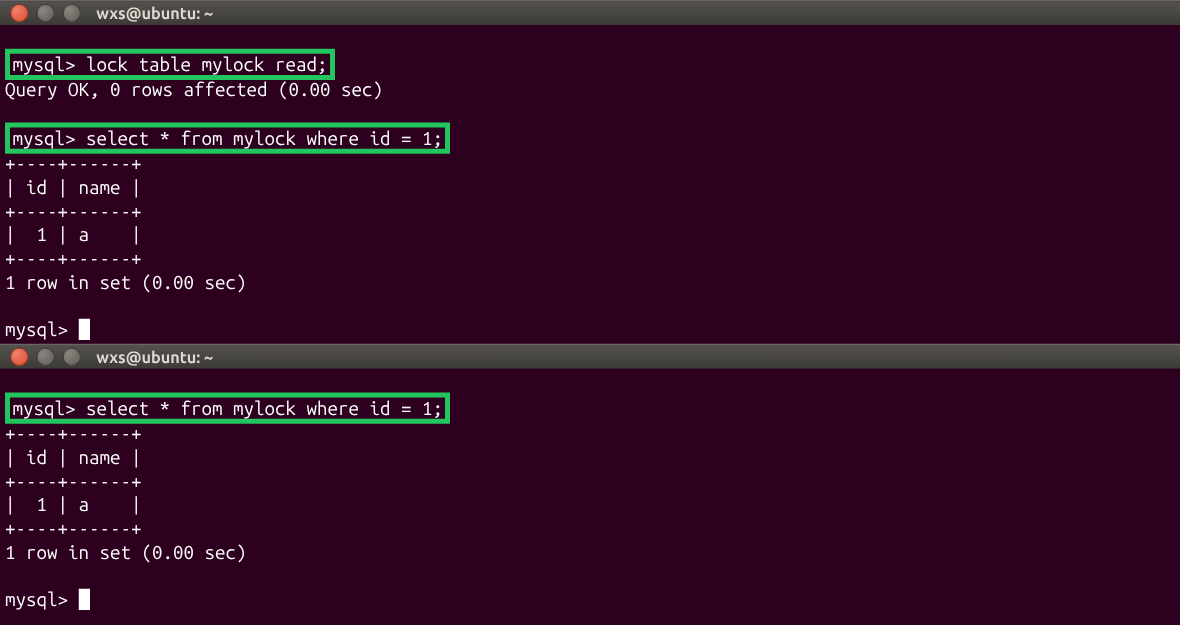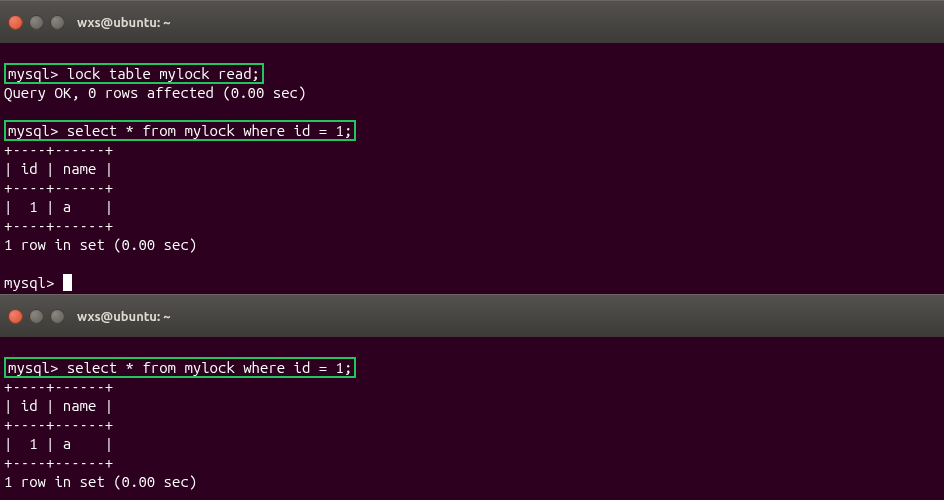--- a/index.html
+++ b/index.html
@@ -9,21 +9,21 @@
   font-size: 15px;
   width: 944px;
   height: 500px;
   overflow: hidden;
   color: #ffffff;
 }
 .window {
   width: 944px;
 }
 .titlebar {
-  height: 43px;
+  height: 20px;
   background: linear-gradient(to bottom, #54514e, #3c3b37);
   display: flex;
   align-items: center;
   padding: 0 8px;
   gap: 6px;
   border-top: 1px solid #6a6663;
 }
 .tb-btn {
   width: 15px;
   height: 15px;
@@ -44,21 +44,21 @@
 .terminal {
   background: #2c001e;
   color: #ffffff;
   padding: 2px 4px;
   line-height: 19px;
   white-space: pre;
 }
 .prompt-part { color: #ffffff; }
 .highlight {
   display: inline-block;
-  border: 2px solid #22c55e;
+  border: 4px solid #22c55e;
   padding: 0 2px;
   margin: -2px 0;
   line-height: 17px;
 }
 .cursor {
   display: inline-block;
   width: 9px;
   height: 17px;
   background: #ffffff;
   vertical-align: text-bottom;

